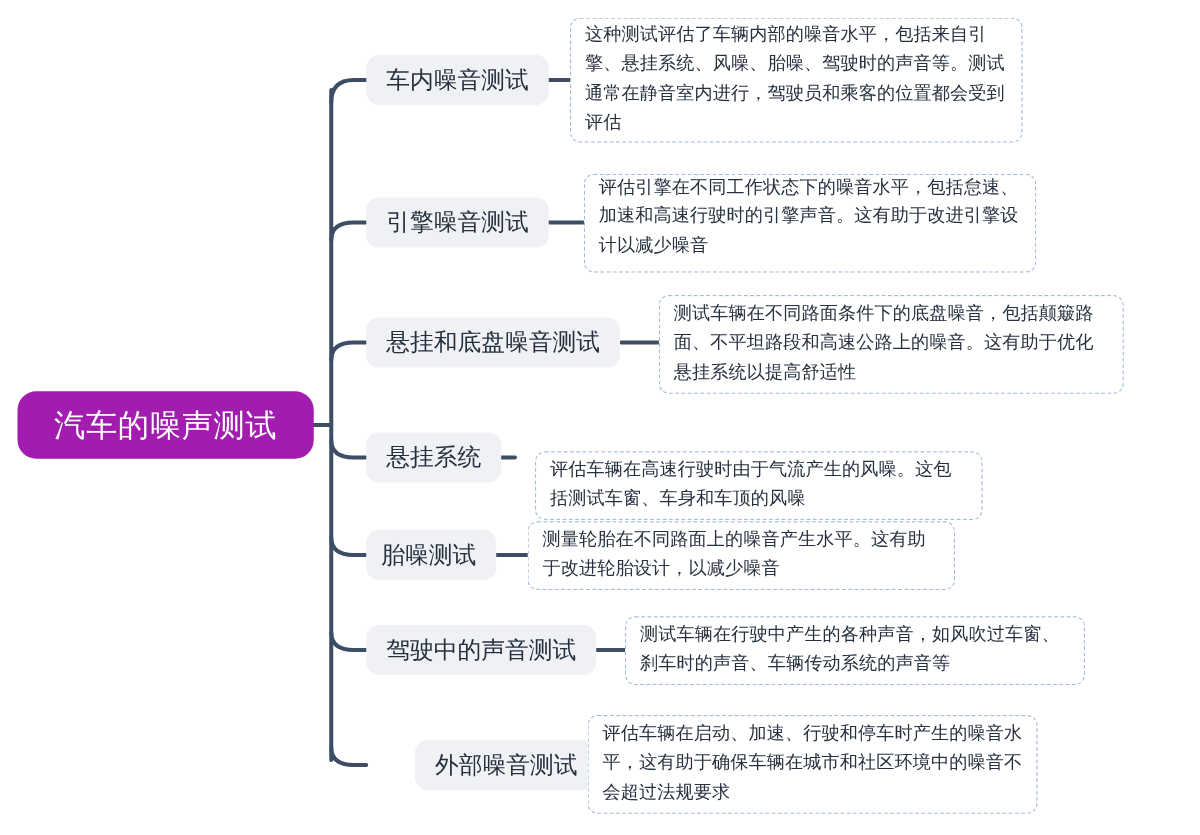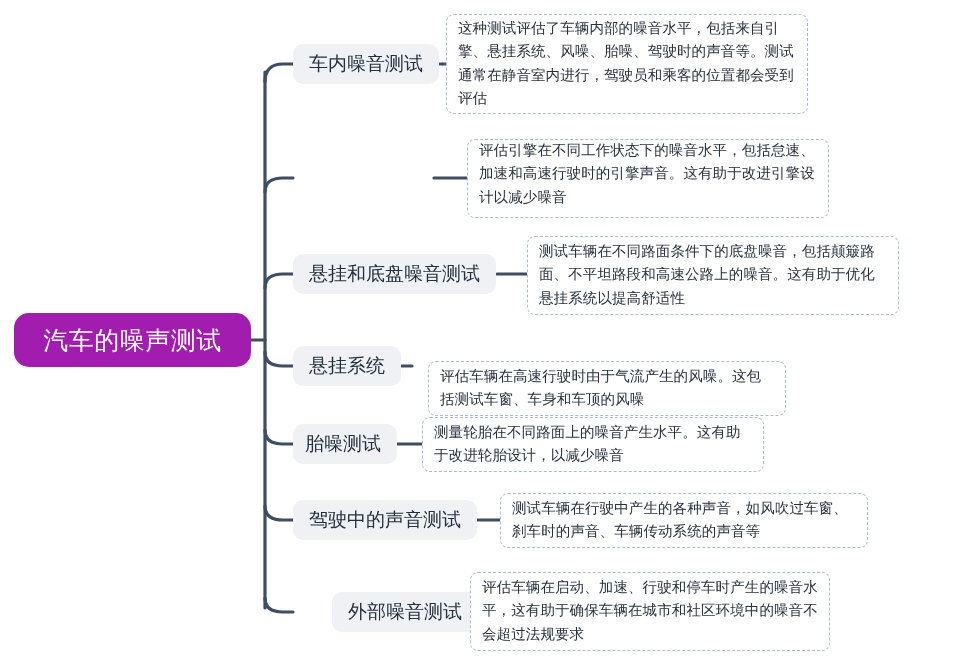--- a/index.html
+++ b/index.html
@@ -115,24 +115,27 @@
     </g>
   </svg>
 
   <div class="root-node">
     <span class="root-label">汽车的噪声测试</span>
   </div>
 
   <div class="branch-node" style="left:293px; top:44px;">
     <span class="branch-label">车内噪音测试</span>
   </div>
-  <div class="desc-box" style="left:446px; top:14px; width:362px; height:100px;">
+  <div class="desc-box" style="left:456px; top:14px; width:362px; height:100px;">
     <span class="desc-text">这种测试评估了车辆内部的噪音水平，包括来自引擎、悬挂系统、风噪、胎噪、驾驶时的声音等。测试通常在静音室内进行，驾驶员和乘客的位置都会受到评估</span>
   </div>
 
+  <div class="branch-node" style="left:293px; top:158px;">
+    <span class="branch-label">引擎噪音测试</span>
+  </div>
   <div class="desc-box" style="left:467px; top:139px; width:362px; height:79px;align-items:flex-end;">
     <span class="desc-text">评估引擎在不同工作状态下的噪音水平，包括怠速、加速和高速行驶时的引擎声音。这有助于改进引擎设计以减少噪音</span>
   </div>
 
   <div class="branch-node" style="left:293px; top:254px;font-family:Liberation Mono, monospace;">
     <span class="branch-label">悬挂和底盘噪音测试</span>
   </div>
   <div class="desc-box" style="left:527px; top:236px; width:372px; height:79px;">
     <span class="desc-text">测试车辆在不同路面条件下的底盘噪音，包括颠簸路面、不平坦路段和高速公路上的噪音。这有助于优化悬挂系统以提高舒适性</span>
   </div>

